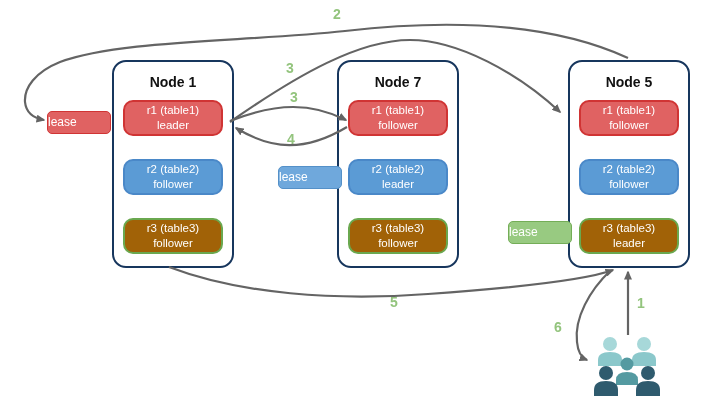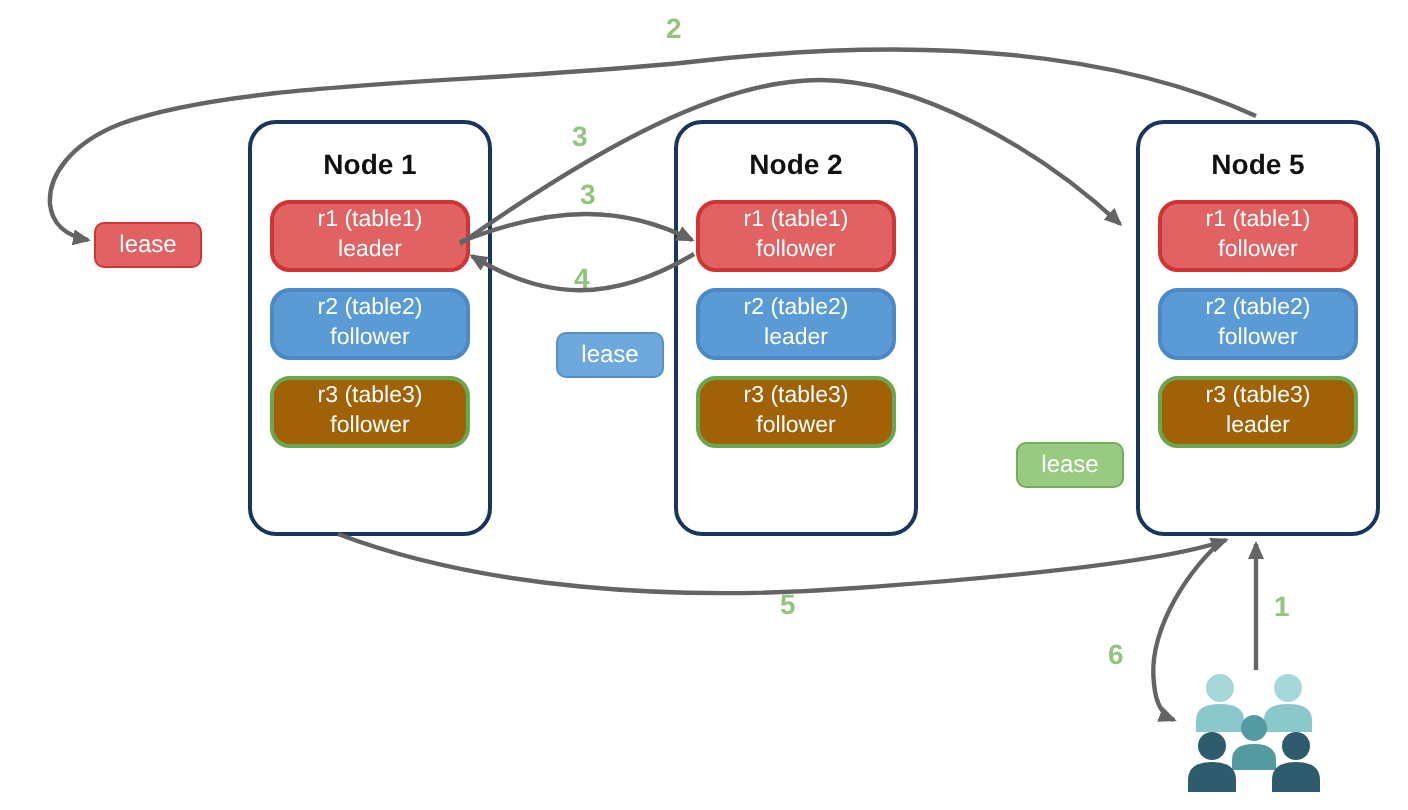--- a/index.html
+++ b/index.html
@@ -15,65 +15,65 @@
   .node-title{
     margin-top:11px;text-align:center;font-size:14px;font-weight:bold;color:#111111;
     height:18px;line-height:18px;
   }
   .replica{
     width:100px;height:36px;margin:0 auto;border-radius:10px;box-sizing:border-box;
     display:flex;flex-direction:column;align-items:center;justify-content:center;
     color:#ffffff;font-size:11.5px;line-height:1.3;text-align:center;border:2px solid transparent;
   }
   .replica.first{margin-top:9px;}
-  .replica + .replica{margin-top:8px;}
+  .replica + .replica{margin-top:23px;}
   .replica.red{background:#e06262;border-color:#d03434;}
   .replica.blue{background:#5b9bd5;border-color:#4a88c8;}
   .replica.green{background:#a16207;border-color:#6aa84f;}
   .lease{
-    position:absolute;width:54px;height:23px;border-radius:5px;box-sizing:border-box;
-    color:#ffffff;font-size:12px;text-align:center;line-height:21px;
+    position:absolute;width:64px;height:23px;border-radius:5px;box-sizing:border-box;
+    color:#ffffff;font-size:12px;line-height:21px;
   }
   .lease.red{left:47px;top:111px;background:#e06262;border:1.5px solid #d03434;}
   .lease.blue{left:278px;top:166px;background:#6fa8dc;border:1.5px solid #5490c8;}
   .lease.green{left:508px;top:221px;background:#98ca81;border:1.5px solid #74ad57;}
   .step{
     position:absolute;color:#93c47d;font-size:14px;font-weight:bold;
   }
   .step.s2{left:333px;top:6px;}
   .step.s3a{left:286px;top:60px;}
   .step.s3b{left:290px;top:89px;}
   .step.s4{left:287px;top:131px;}
   .step.s5{left:390px;top:294px;}
   .step.s1{left:637px;top:295px;}
   .step.s6{left:554px;top:319px;}
 </style>
 </head>
 <body>
 
 <div class="canvas">
 
-  <div class="node" style="left:124px">
+  <div class="node" style="left:112px">
     <div class="node-title">Node 1</div>
     <div class="replica red first">
       <span>r1 (table1)</span>
       <span>leader</span>
     </div>
     <div class="replica blue">
       <span>r2 (table2)</span>
       <span>follower</span>
     </div>
     <div class="replica green">
       <span>r3 (table3)</span>
       <span>follower</span>
     </div>
   </div>
 
   <div class="node" style="left:337px">
-    <div class="node-title">Node 2</div>
+    <div class="node-title">Node 7</div>
     <div class="replica red first">
       <span>r1 (table1)</span>
       <span>follower</span>
     </div>
     <div class="replica blue">
       <span>r2 (table2)</span>
       <span>leader</span>
     </div>
     <div class="replica green">
       <span>r3 (table3)</span>

